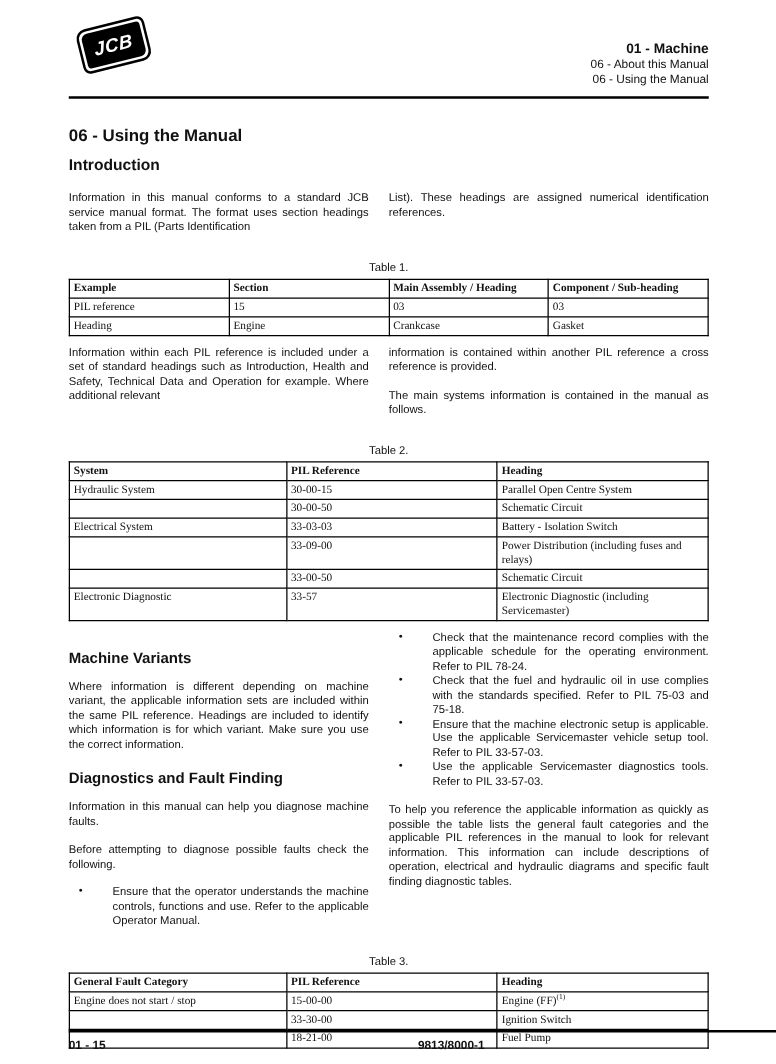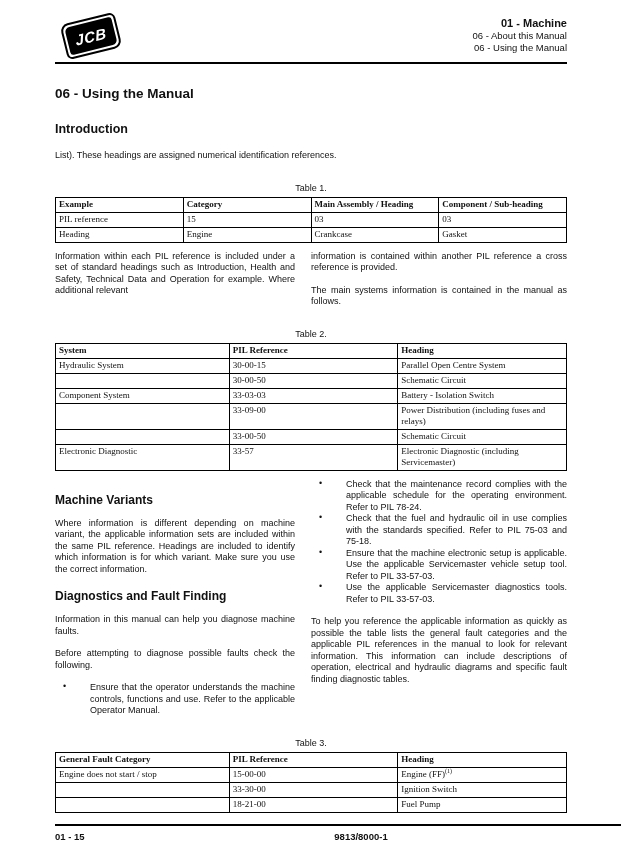--- a/index.html
+++ b/index.html
@@ -21,26 +21,26 @@
   }
   .logo-inner {
     width:100%; height:100%; background:#000; border-radius:5px 3px 5px 3px;
     display:flex; align-items:center; justify-content:center;
   }
   .logo-inner span {
     color:#fff; font-weight:bold; font-style:italic; font-size:15px;
     letter-spacing:0.5px; transform:skewX(-6deg);
   }
   .hdr-text { text-align:right; line-height:12px; padding-top:2px; }
-  .hdr-title { font-size:11px; font-weight:bold; line-height:14px; }
+  .hdr-title { font-size:11px; font-weight:bold; line-height:14px;margin-top:16px; }
   .hdr-sub { font-size:9.5px; line-height:11.5px; }
 
   
   .h-page  { font-size:13.5px; font-weight:bold; margin-top:22px; }
-  .h-sec   { font-size:12.5px; font-weight:bold; margin-top:21px; margin-bottom:14px; }
+  .h-sec   { font-size:12.5px; font-weight:bold; margin-top:9px; margin-bottom:14px; }
   .h-sub   { font-size:12px;   font-weight:bold; margin-top:14px; margin-bottom:11px; }
 
   
   p { font-size:9px; line-height:11.5px; text-align:justify; margin-bottom:11px; }
   .cols { display:flex; gap:16px; }
   .col-l { width:240px; flex:0 0 240px; }
   .col-r { flex:1; }
 
   
   ul { list-style:none; margin-bottom:11px; }
@@ -81,35 +81,36 @@
       <div class="hdr-title">01 - Machine</div>
       <div class="hdr-sub">06 - About this Manual</div>
       <div class="hdr-sub">06 - Using the Manual</div>
     </div>
   </div>
 
   <div class="h-page">06 - Using the Manual</div>
 
   <div class="h-sec">Introduction</div>
   <div class="cols">
+    <p class="col-l">Information in this manual conforms to a standard JCB service manual format. The format uses section headings taken from a PIL (Parts Identification</p>
     <p class="col-r">List). These headings are assigned numerical identification references.</p>
   </div>
 
   <div class="tbl-cap">Table 1.</div>
   <table class="t1">
     <colgroup>
         <col>
         <col>
         <col>
         <col>
       </colgroup>
     <tbody>
         <tr>
       <th>Example</th>
-      <th>Category</th>
+      <th>Section</th>
       <th>Main Assembly / Head­ing</th>
       <th>Component / Sub-head­ing</th>
     </tr>
     <tr>
       <td>PIL reference</td>
       <td>15</td>
       <td>03</td>
       <td>03</td>
     </tr>
     <tr>
@@ -141,21 +142,21 @@
       <td>Hydraulic System</td>
       <td>30-00-15</td>
       <td>Parallel Open Centre System</td>
     </tr>
     <tr>
       <td></td>
       <td>30-00-50</td>
       <td>Schematic Circuit</td>
     </tr>
     <tr>
-      <td>Component System</td>
+      <td>Electrical System</td>
       <td>33-03-03</td>
       <td>Battery - Isolation Switch</td>
     </tr>
     <tr>
       <td></td>
       <td>33-09-00</td>
       <td>Power Distribution (including fuses and relays)</td>
     </tr>
     <tr>
       <td></td>

